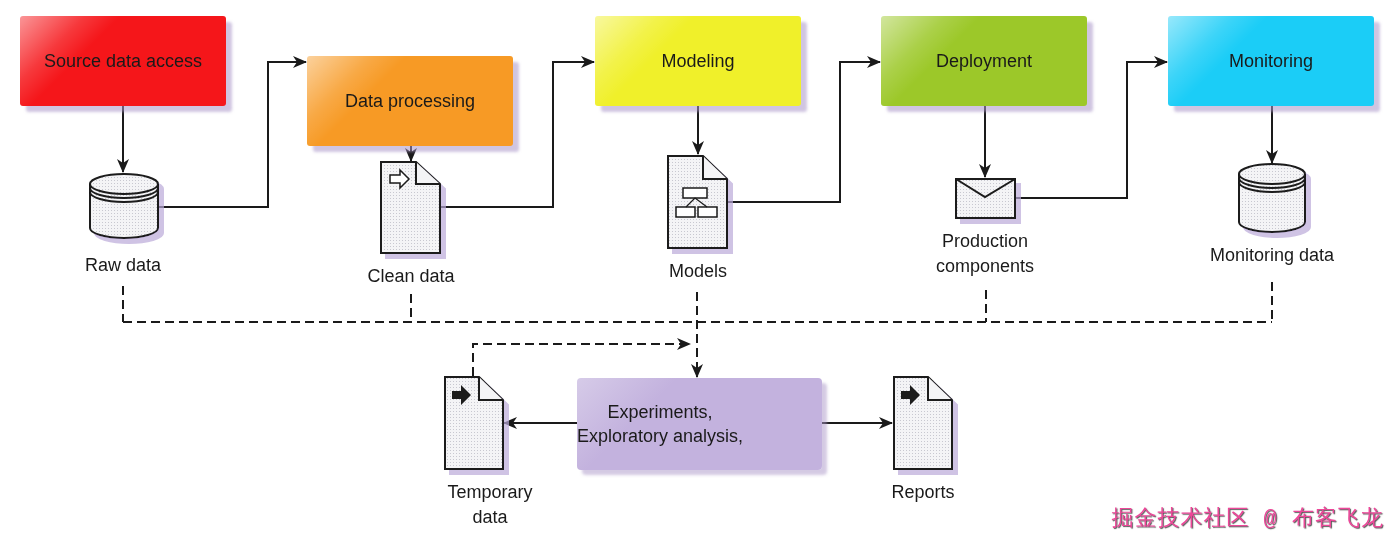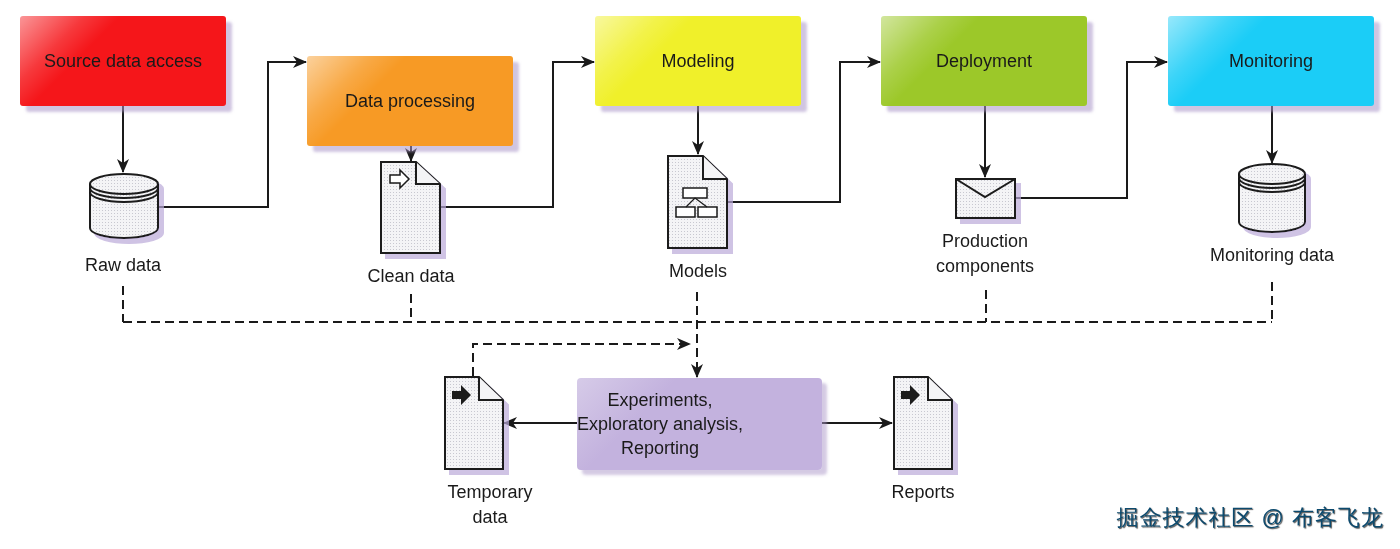--- a/index.html
+++ b/index.html
@@ -9,23 +9,23 @@
     .stage { position: absolute; width: 206px; height: 90px; border-radius: 3px;
              display: flex; align-items: center; justify-content: center;
              font-size: 18px; box-shadow: 6px 6px 3px rgba(170,150,200,0.55); }
     .stage span { display: block; text-align: center; }
     .label { position: absolute; font-size: 18px; text-align: center; line-height: 25px; white-space: nowrap; }
     .explore { position: absolute; left: 577px; top: 378px; width: 245px; height: 92px; border-radius: 4px;
                background: linear-gradient(135deg, #d6cbe8 0%, #c3b2de 30%, #c3b2de 100%);
                box-shadow: 5px 5px 3px rgba(170,150,200,0.5);
                display: flex; align-items: center; justify-content: flex-start; text-align: center;
                font-size: 18px; line-height: 24px; }
-    .watermark { position: absolute; right: 16px; bottom: 16px; font-size: 22px; color: #0c4a6e;
+    .watermark { position: absolute; right: 16px; bottom: 16px; font-size: 22px; color: #ec4899;
                  text-shadow: 1px 1px 1px #555, -1px -1px 0 #fff; letter-spacing: 1px;
-                 font-family: Liberation Sans, sans-serif; }
+                 font-family: Liberation Mono, monospace; }
   </style>
 </head>
 <body>
 
 <svg id="diagram" width="1400" height="549" viewBox="0 0 1400 549">
   <defs>
     <marker id="arrow" markerWidth="14" markerHeight="12" refX="13" refY="6" orient="auto" markerUnits="userSpaceOnUse">
       <path d="M0,0 L14,6 L0,12 L4,6 Z" fill="#1a1a1a"></path>
     </marker>
     <pattern id="dots" width="3" height="3" patternUnits="userSpaceOnUse">
@@ -154,17 +154,16 @@
   <div>data</div>
 </div>
 <div class="label" style="left:863px; top:480px; width:120px;">
   <span>Reports</span>
 </div>
 
 <div class="explore">
   <div>
     <div>Experiments,</div>
     <div>Exploratory analysis,</div>
-    <div>Reporting</div>
   </div>
 </div>
 
 <div class="watermark">掘金技术社区 @ 布客飞龙</div>
 
 </body></html>

